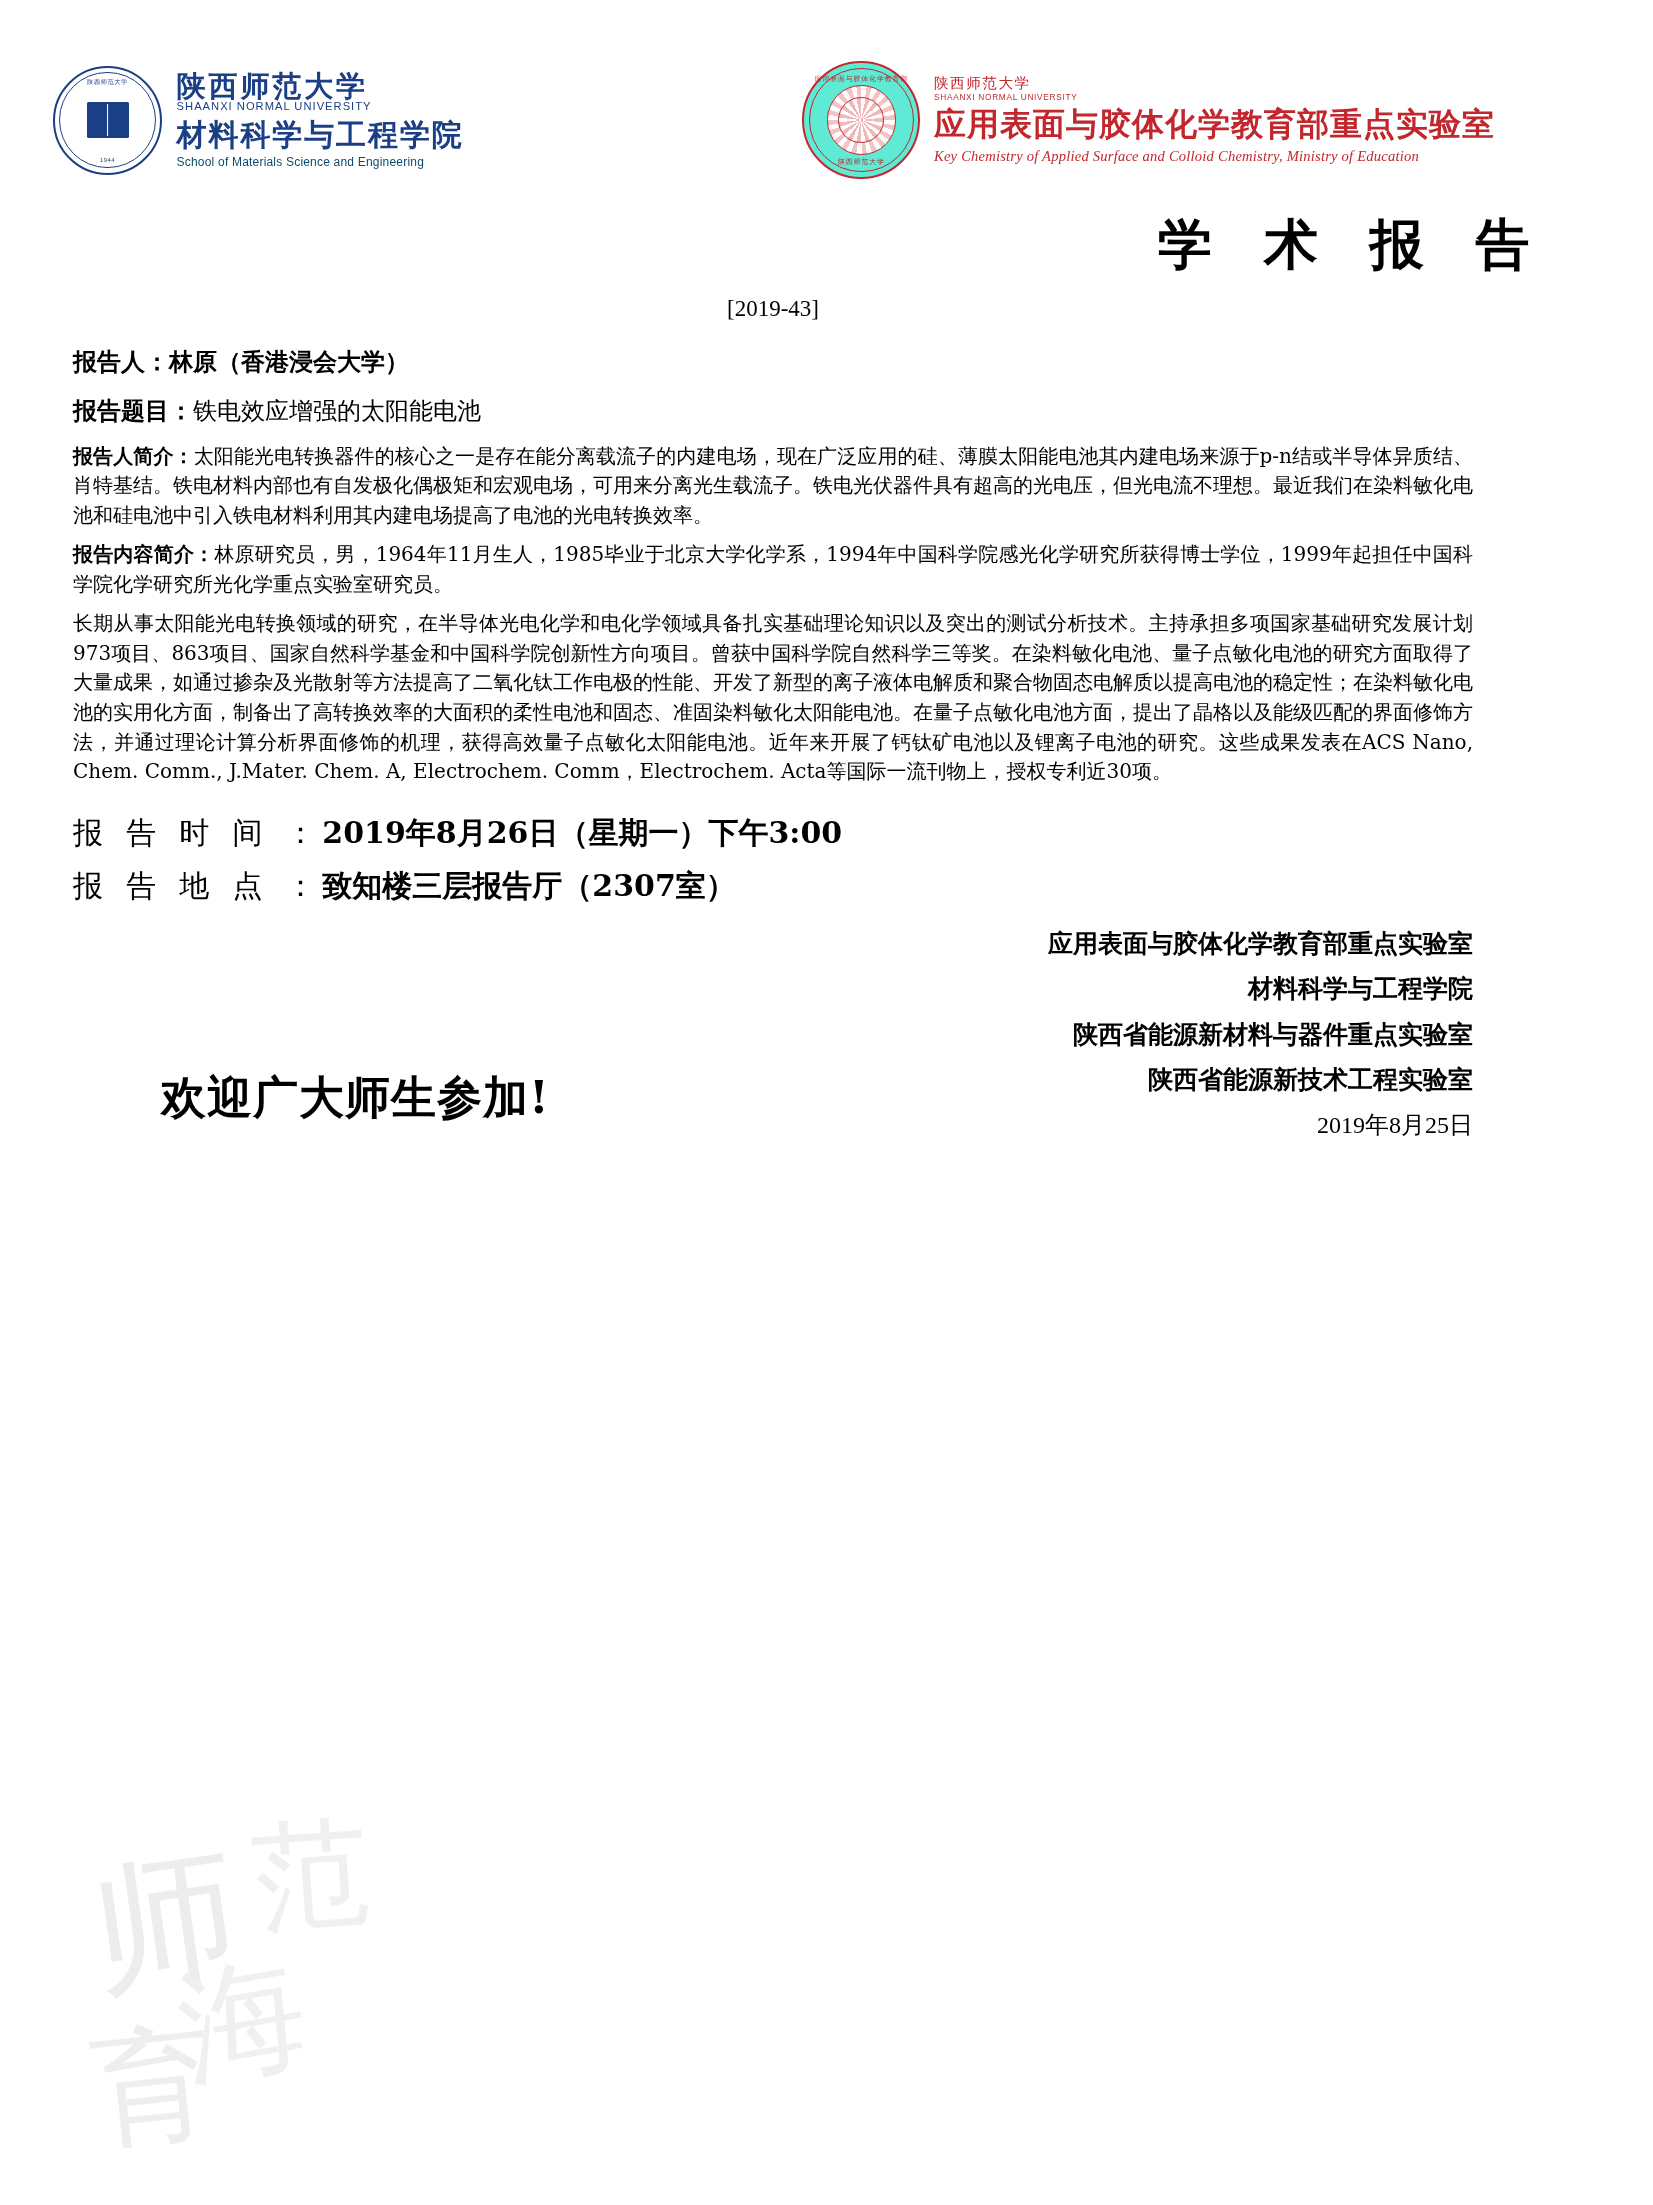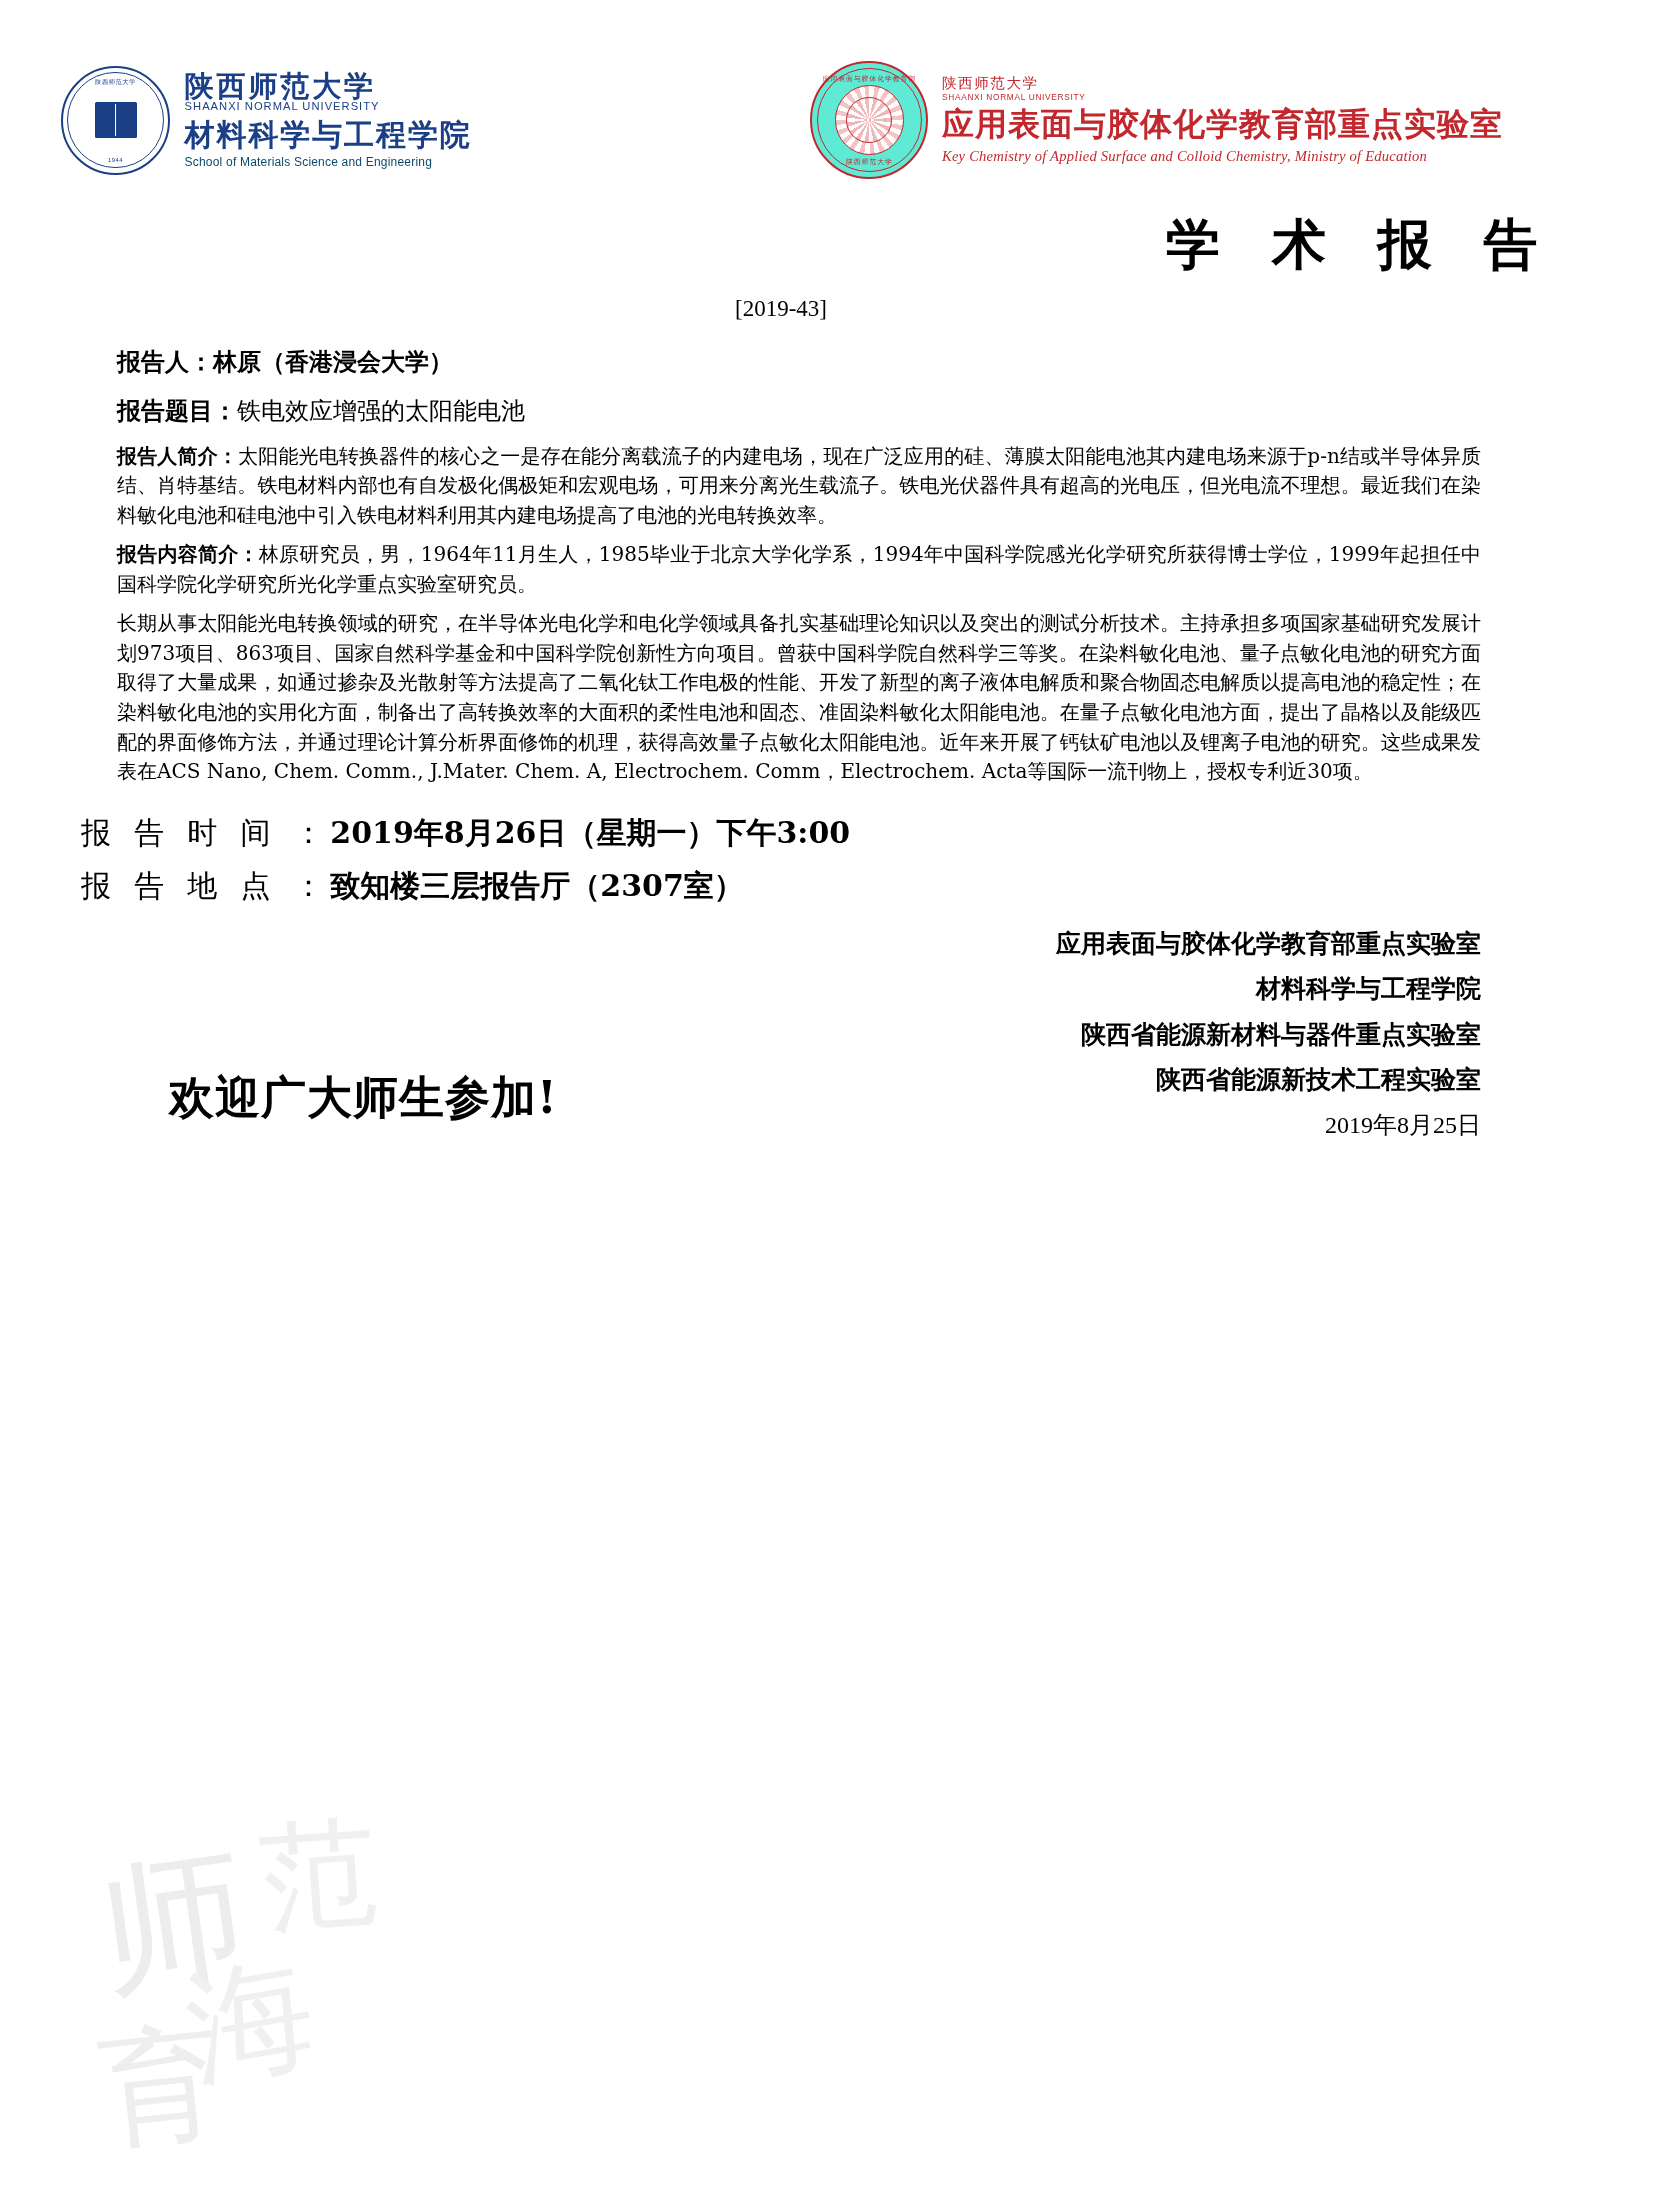--- a/index.html
+++ b/index.html
@@ -14,21 +14,20 @@
     color: #000000;
     position: relative;
     overflow: hidden;
   }
   .page {
     position: relative;
     width: 1546px;
     height: 2205px;
     padding: 0;
     box-sizing: border-box;
-    margin-left: 8px;
   }
 
   
   .header {
     display: flex;
     align-items: center;
     justify-content: space-between;
     padding: 46px 51px 0 53px;
     box-sizing: border-box;
     height: 194px;
@@ -222,21 +221,21 @@
   }
   .doc-no {
     text-align: center;
     font-size: 23px;
     font-family: "Liberation Serif", serif;
     margin-top: 14.6px;
   }
 
   
   .content {
-    padding: 0 73px 0 109px;
+    padding: 0 73px 0 73px;
     box-sizing: border-box;
     margin-top: 21.4px;
   }
   .para {
     font-size: 20px;
     line-height: 1.48;
     margin: 0 0 7.8px 0;
     text-align: justify;
     font-family: "DejaVu Serif", serif;
   }

